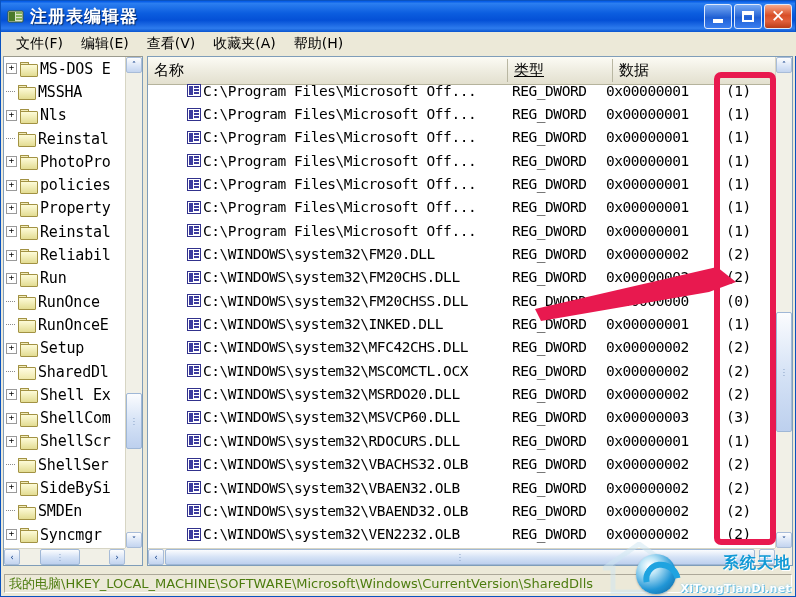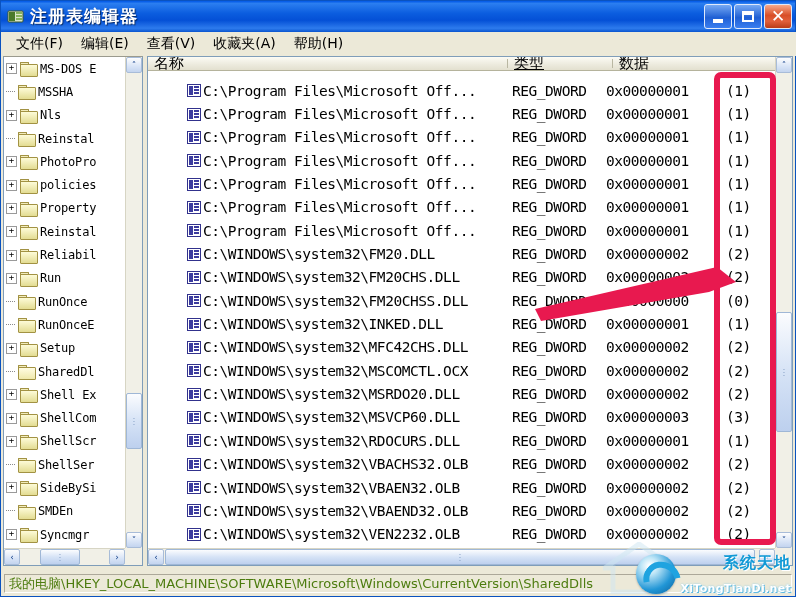--- a/index.html
+++ b/index.html
@@ -64,26 +64,26 @@
   }
   .dots{width:9px;margin-right:3px;flex:none;height:1px;
         border-top:1px dotted #8a8a8a;}
   .folder{width:16px;height:13px;margin-right:4px;flex:none;position:relative;}
   .folder .fb{position:absolute;left:0;top:2px;width:16px;height:11px;
       background:linear-gradient(180deg,#fdfbd8,#e3dc92);border:1px solid #a29243;border-radius:0 1px 1px 1px;}
   .folder .ft{position:absolute;left:0;top:0px;width:7px;height:3px;
       background:#f2ecbb;border:1px solid #a29243;border-bottom:none;border-radius:1px 1px 0 0;}
   .folder.open .fb{background:linear-gradient(180deg,#fffce2,#efe8ab);}
   .tree-label{
-    font-size:12px;color:#000;font-family:"DejaVu Sans Mono","Liberation Mono",monospace;
+    font-size:15px;color:#000;font-family:"DejaVu Sans Mono","Liberation Mono",monospace;
     letter-spacing:-0.2px;
   }
 
   
-  .list-header{position:absolute;left:0;top:0;right:0;height:14px;
+  .list-header{position:absolute;left:0;top:0;right:0;height:28px;
     background:linear-gradient(180deg,#fcfbf4,#eceadd 60%,#e3e0cf);
     border-bottom:1px solid #b5b39c;display:flex;box-sizing:border-box;align-items:center;}
   .hcell{position:relative;height:100%;display:flex;align-items:center;
          font-size:15px;color:#000;padding-left:6px;box-sizing:border-box;
          font-family:"DejaVu Sans","Liberation Sans",sans-serif;}
   .hcell:after{content:"";position:absolute;right:0;top:2px;bottom:2px;width:1px;background:#b9b7a2;}
   .h-name{width:360px;}
   .h-type{width:105px;text-decoration:underline;}
   .h-data{flex:1;}
   .h-data:after{display:none;}

